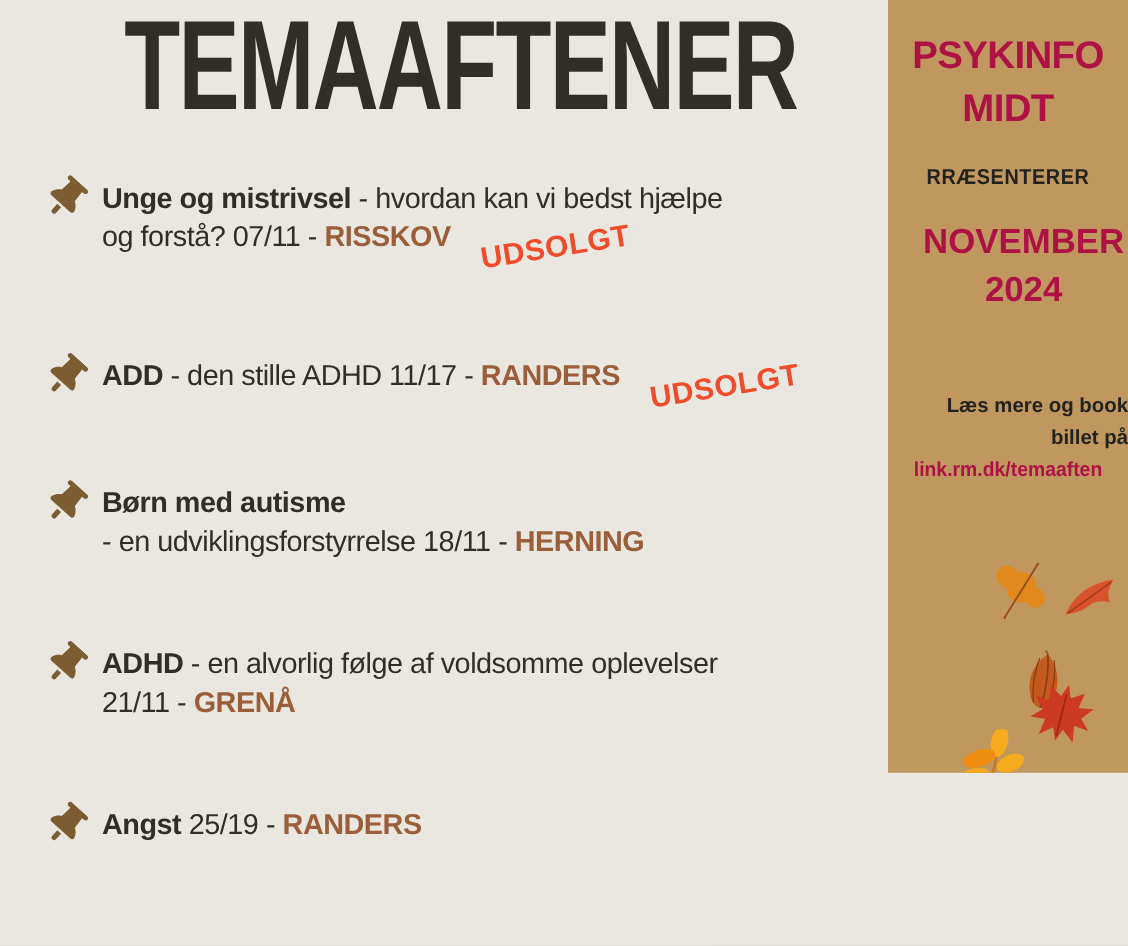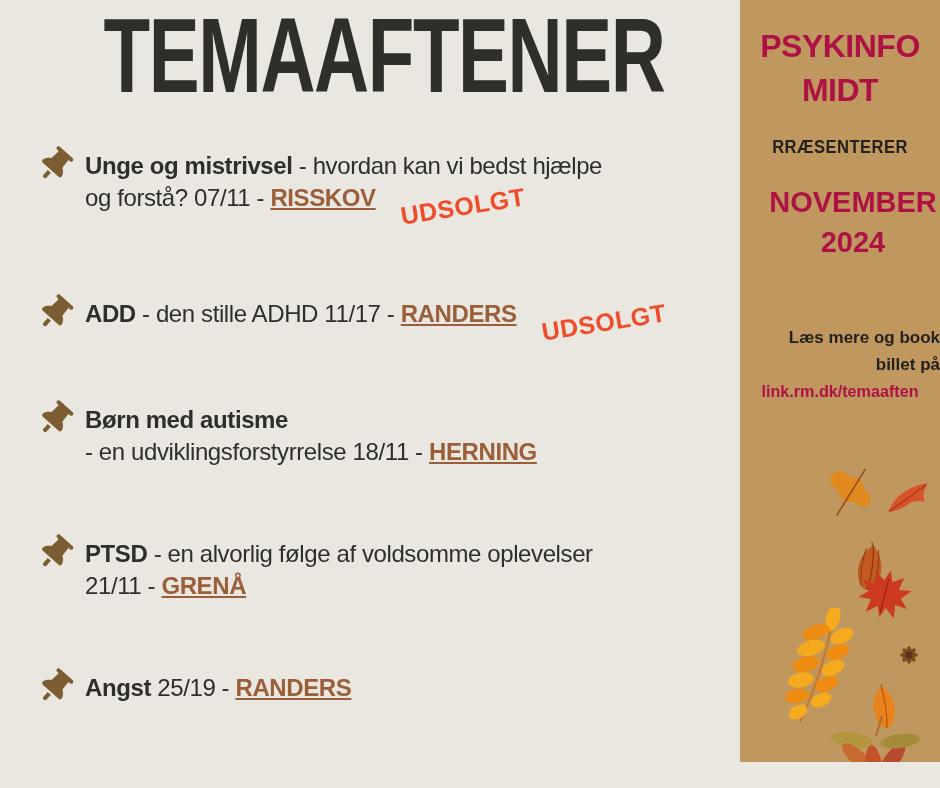--- a/index.html
+++ b/index.html
@@ -45,36 +45,36 @@
   }
   .pin svg { width: 34px; height: 34px; transform: rotate(42deg); }
   .etext {
     margin-left: 13px;
     font-size: 24px; line-height: 32px;
     letter-spacing: -0.4px;
     color: var(--text-dark, #2f2e29);
     white-space: pre-line;
   }
   .ename { font-weight: bold; }
-  .eloc  { font-weight: bold; color: var(--location-brown, #9a5f3a); text-decoration: underline; }
+  .eloc  { font-weight: bold; color: var(--location-brown, #9a5f3a); }
   .badge {
     display: inline-block;
     margin-left: 24px;
     font-weight: bold;
     font-size: 25px;
     color: var(--soldout-orange, #ee4c2a);
     transform: rotate(-9deg);
     vertical-align: -9px;
     letter-spacing: 0.5px;
   }
 
   
   .sidebar {
     position: absolute; left: 740px; top: 0;
-    width: 200px; height: 762px;
+    width: 200px; height: 644px;
     background: var(--sidebar-bg, #c0985f);
     text-align: center;
     overflow: hidden;
   }
   .brand {
     margin-top: 24px;
     font-size: 32px; line-height: 44px;
     font-weight: bold;
     letter-spacing: -0.5px;
     color: var(--sidebar-red, #ae1245);
@@ -158,21 +158,21 @@
       <p class="etext"><b class="ename">Børn med autisme</b><span>
 - en udviklingsforstyrrelse 18/11 - </span><b class="eloc">HERNING</b></p>
     </div>
 
     <div class="event" style="top:538px">
       <span class="pin">
         <svg viewBox="0 0 384 512" fill="currentColor">
             <path d="M32 32C32 14.3 46.3 0 64 0H320c17.7 0 32 14.3 32 32s-14.3 32-32 32H290.5l11.4 148.2c36.7 19.9 65.7 53.2 79.5 94.7l1 3c3.3 9.8 1.6 20.5-4.4 28.8s-15.7 13.3-26 13.3H32c-10.3 0-19.9-4.9-26-13.3s-7.7-19-4.4-28.8l1-3c13.8-41.5 42.8-74.8 79.5-94.7L93.5 64H64C46.3 64 32 49.7 32 32zM160 384h64v96c0 17.7-14.3 32-32 32s-32-14.3-32-32V384z"></path>
           </svg>
       </span>
-      <p class="etext"><b class="ename">PTSD</b><span> - en alvorlig følge af voldsomme oplevelser
+      <p class="etext"><b class="ename">ADHD</b><span> - en alvorlig følge af voldsomme oplevelser
 21/11 - </span><b class="eloc">GRENÅ</b></p>
     </div>
 
     <div class="event" style="top:672px">
       <span class="pin">
         <svg viewBox="0 0 384 512" fill="currentColor">
             <path d="M32 32C32 14.3 46.3 0 64 0H320c17.7 0 32 14.3 32 32s-14.3 32-32 32H290.5l11.4 148.2c36.7 19.9 65.7 53.2 79.5 94.7l1 3c3.3 9.8 1.6 20.5-4.4 28.8s-15.7 13.3-26 13.3H32c-10.3 0-19.9-4.9-26-13.3s-7.7-19-4.4-28.8l1-3c13.8-41.5 42.8-74.8 79.5-94.7L93.5 64H64C46.3 64 32 49.7 32 32zM160 384h64v96c0 17.7-14.3 32-32 32s-32-14.3-32-32V384z"></path>
           </svg>
       </span>
       <p class="etext"><b class="ename">Angst</b><span> 25/19 - </span><b class="eloc">RANDERS</b></p>

